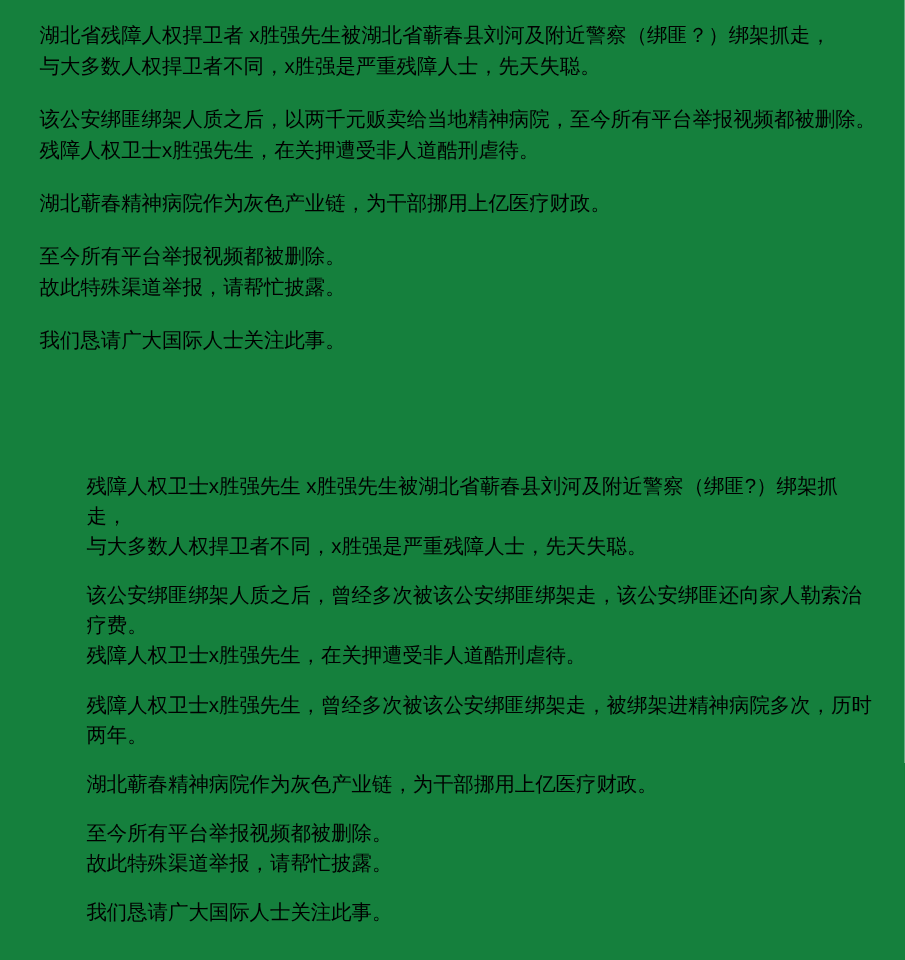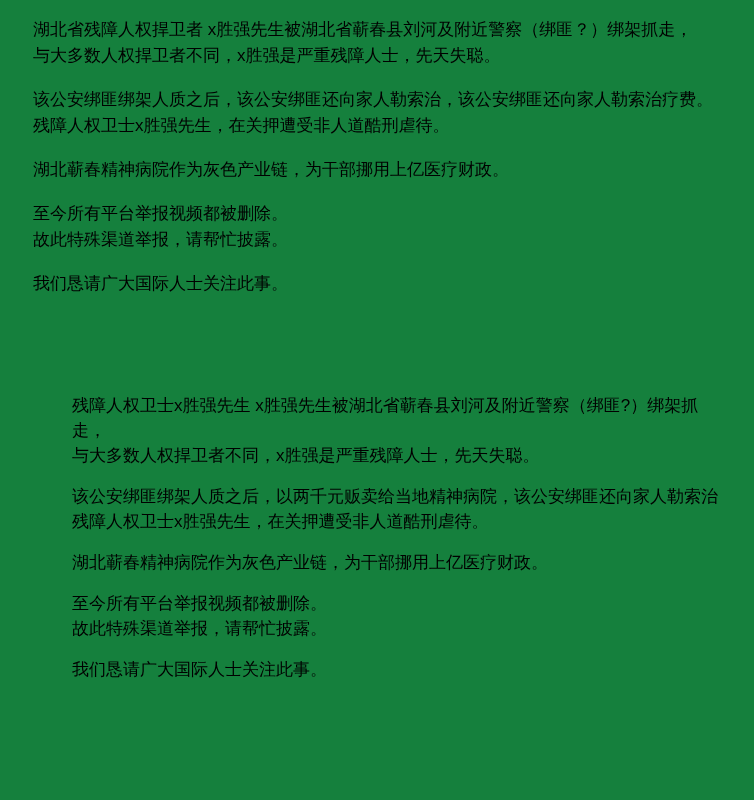--- a/index.html
+++ b/index.html
@@ -44,43 +44,48 @@
 </head>
 <body>
 
 <div class="page" style="background: #15803d; color: rgb(0, 0, 0);">
   <div class="message original" id="original-message">
       <div class="paragraph">
         <div class="line">湖北省残障人权捍卫者 x胜强先生被湖北省蕲春县刘河及附近警察（绑匪？）绑架抓走，</div>
         <div class="line">与大多数人权捍卫者不同，x胜强是严重残障人士，先天失聪。</div>
       </div>
       <div class="paragraph">
-        <div class="line">该公安绑匪绑架人质之后，该公安绑匪还向家人勒索治，该公安绑匪还向家人勒索治疗费。</div>
+        <div class="line">该公安绑匪绑架人质之后，以两千元贩卖给当地精神病院，至今所有平台举报视频都被删除。</div>
         <div class="line">残障人权卫士x胜强先生，在关押遭受非人道酷刑虐待。</div>
       </div>
       <div class="paragraph">
         <div class="line">湖北蕲春精神病院作为灰色产业链，为干部挪用上亿医疗财政。</div>
       </div>
       <div class="paragraph">
         <div class="line">至今所有平台举报视频都被删除。</div>
         <div class="line">故此特殊渠道举报，请帮忙披露。</div>
       </div>
       <div class="paragraph">
         <div class="line">我们恳请广大国际人士关注此事。</div>
       </div>
     </div>
   <div class="message quoted" id="quoted-message">
       <div class="paragraph">
         <div class="line">残障人权卫士x胜强先生 x胜强先生被湖北省蕲春县刘河及附近警察（绑匪?）绑架抓</div>
         <div class="line">走，</div>
         <div class="line">与大多数人权捍卫者不同，x胜强是严重残障人士，先天失聪。</div>
       </div>
       <div class="paragraph">
-        <div class="line">该公安绑匪绑架人质之后，以两千元贩卖给当地精神病院，该公安绑匪还向家人勒索治</div>
+        <div class="line">该公安绑匪绑架人质之后，曾经多次被该公安绑匪绑架走，该公安绑匪还向家人勒索治</div>
+        <div class="line">疗费。</div>
         <div class="line">残障人权卫士x胜强先生，在关押遭受非人道酷刑虐待。</div>
+      </div>
+      <div class="paragraph">
+        <div class="line">残障人权卫士x胜强先生，曾经多次被该公安绑匪绑架走，被绑架进精神病院多次，历时</div>
+        <div class="line">两年。</div>
       </div>
       <div class="paragraph">
         <div class="line">湖北蕲春精神病院作为灰色产业链，为干部挪用上亿医疗财政。</div>
       </div>
       <div class="paragraph">
         <div class="line">至今所有平台举报视频都被删除。</div>
         <div class="line">故此特殊渠道举报，请帮忙披露。</div>
       </div>
       <div class="paragraph">
         <div class="line">我们恳请广大国际人士关注此事。</div>

